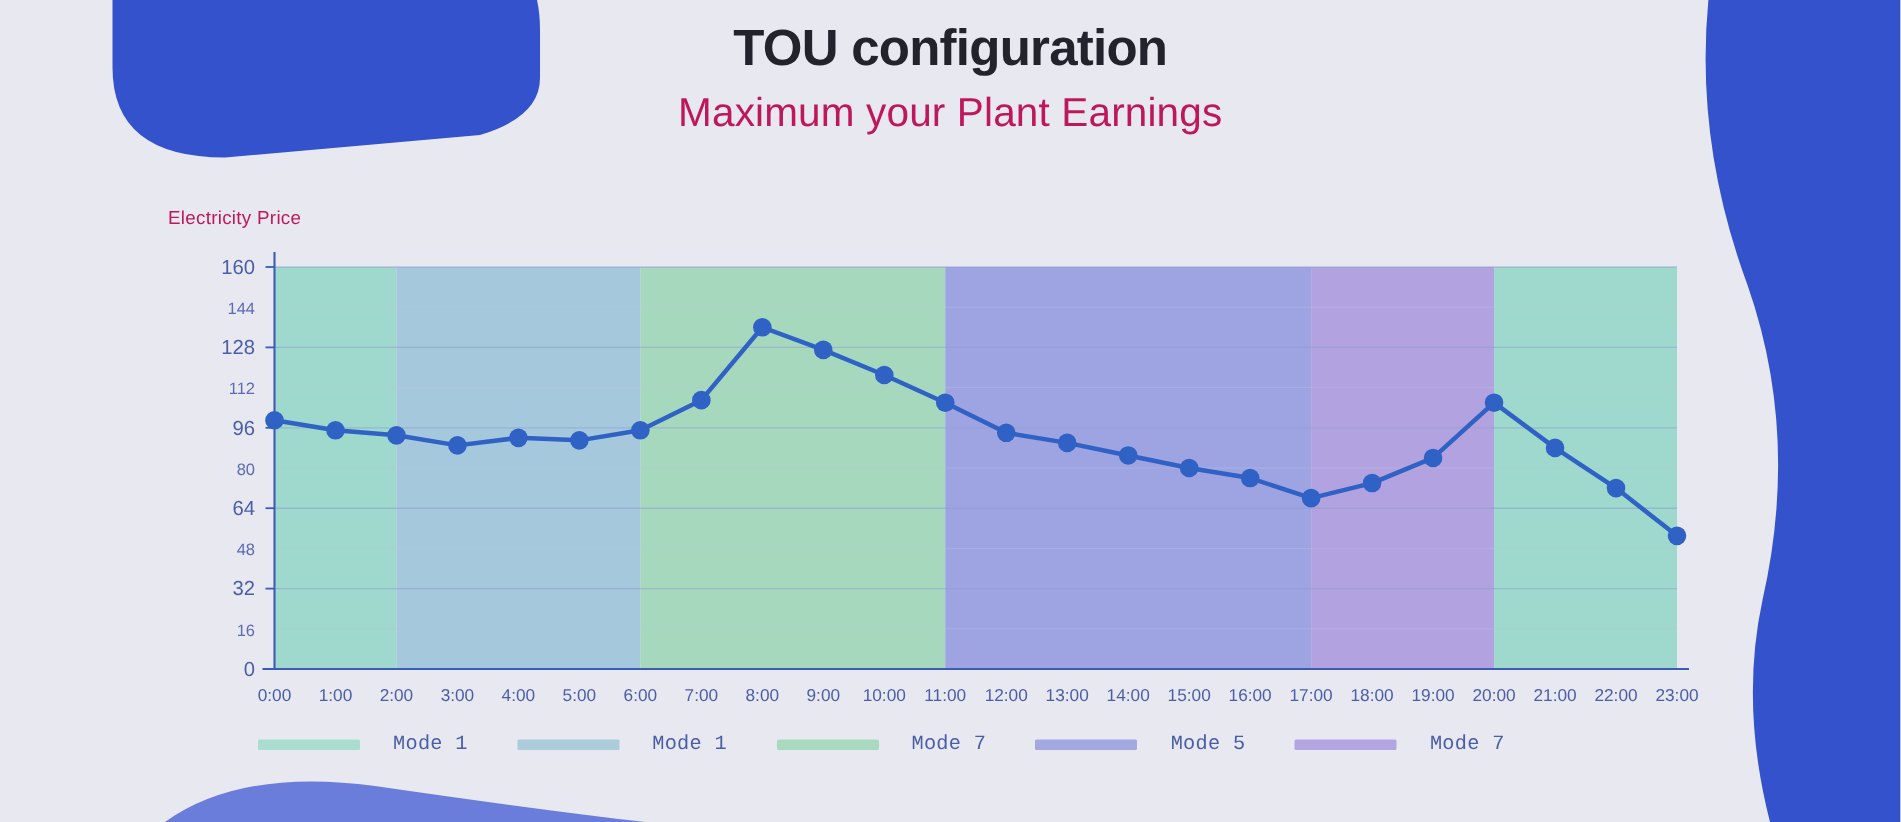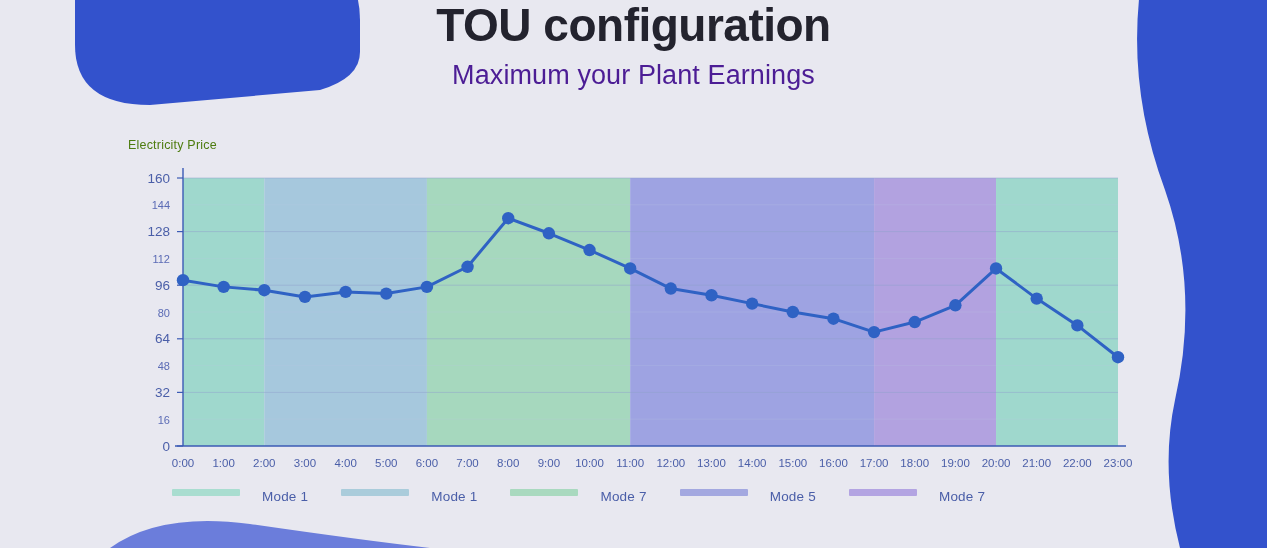--- a/index.html
+++ b/index.html
@@ -8,46 +8,46 @@
     width:1267px;height:548px;overflow:hidden;position:relative;
     background:#e8e8f0;
     font-family:"Liberation Sans", sans-serif;
   }
   #stage{position:absolute;inset:0;overflow:hidden;}
   #deco-svg{position:absolute;left:0;top:0;width:1267px;height:548px;}
 
   
   .header{position:absolute;left:0;top:0;width:1267px;text-align:center;z-index:5;}
   .title{
-    font-size:46px;font-weight:700;color:#23232e;letter-spacing:-0.5px;
-    margin:0;line-height:1.1;
+    font-size:34px;font-weight:700;color:#23232e;letter-spacing:-0.5px;
+    margin:0;padding-top:14px;line-height:1.1;
   }
   .subtitle{
-    font-size:27px;font-weight:400;color:#4c1d95;letter-spacing:0.1px;
+    font-size:27px;font-weight:400;color:#be185d;letter-spacing:0.1px;
     margin:0;padding-top:10px;line-height:1.1;
   }
 
   
   #chart-area{position:absolute;left:0;top:0;width:1267px;height:548px;z-index:4;}
   .axis-title{
-    position:absolute;left:128px;top:138px;
-    font-size:12.5px;color:#4d7c0f;letter-spacing:0.2px;
+    position:absolute;left:112px;top:138px;
+    font-size:12.5px;color:#be185d;letter-spacing:0.2px;
   }
   #plot-svg{position:absolute;left:0;top:0;width:1267px;height:548px;}
 
   .ytick{font-size:11px;fill:#5b6bb5;}
   .ytick.major{font-size:13.5px;fill:#4a5ea8;}
   .xtick{font-size:11.5px;fill:#4a5ea8;}
 
   
   .legend{
     position:absolute;left:172px;top:487px;width:900px;height:18px;
     display:flex;align-items:center;z-index:6;
   }
-  .legend-item{display:flex;margin-right:33px;}
+  .legend-item{display:flex;align-items:center;margin-right:33px;font-family:Liberation Mono, monospace;}
   .legend-swatch{width:68px;height:7px;border-radius:1px;margin-right:22px;}
   .legend-label{font-size:13.5px;color:#4a5ea8;letter-spacing:0.2px;}
 </style>
 </head>
 <body>
 
 <div id="stage">
 
   <svg id="deco-svg" viewBox="0 0 1267 548">
     <path d="M75,-40 L300,-40 Q360,-40 360,20 L360,52 Q360,78 320,90 L150,105 Q75,105 75,45 Z" fill="#3352cc"></path>

